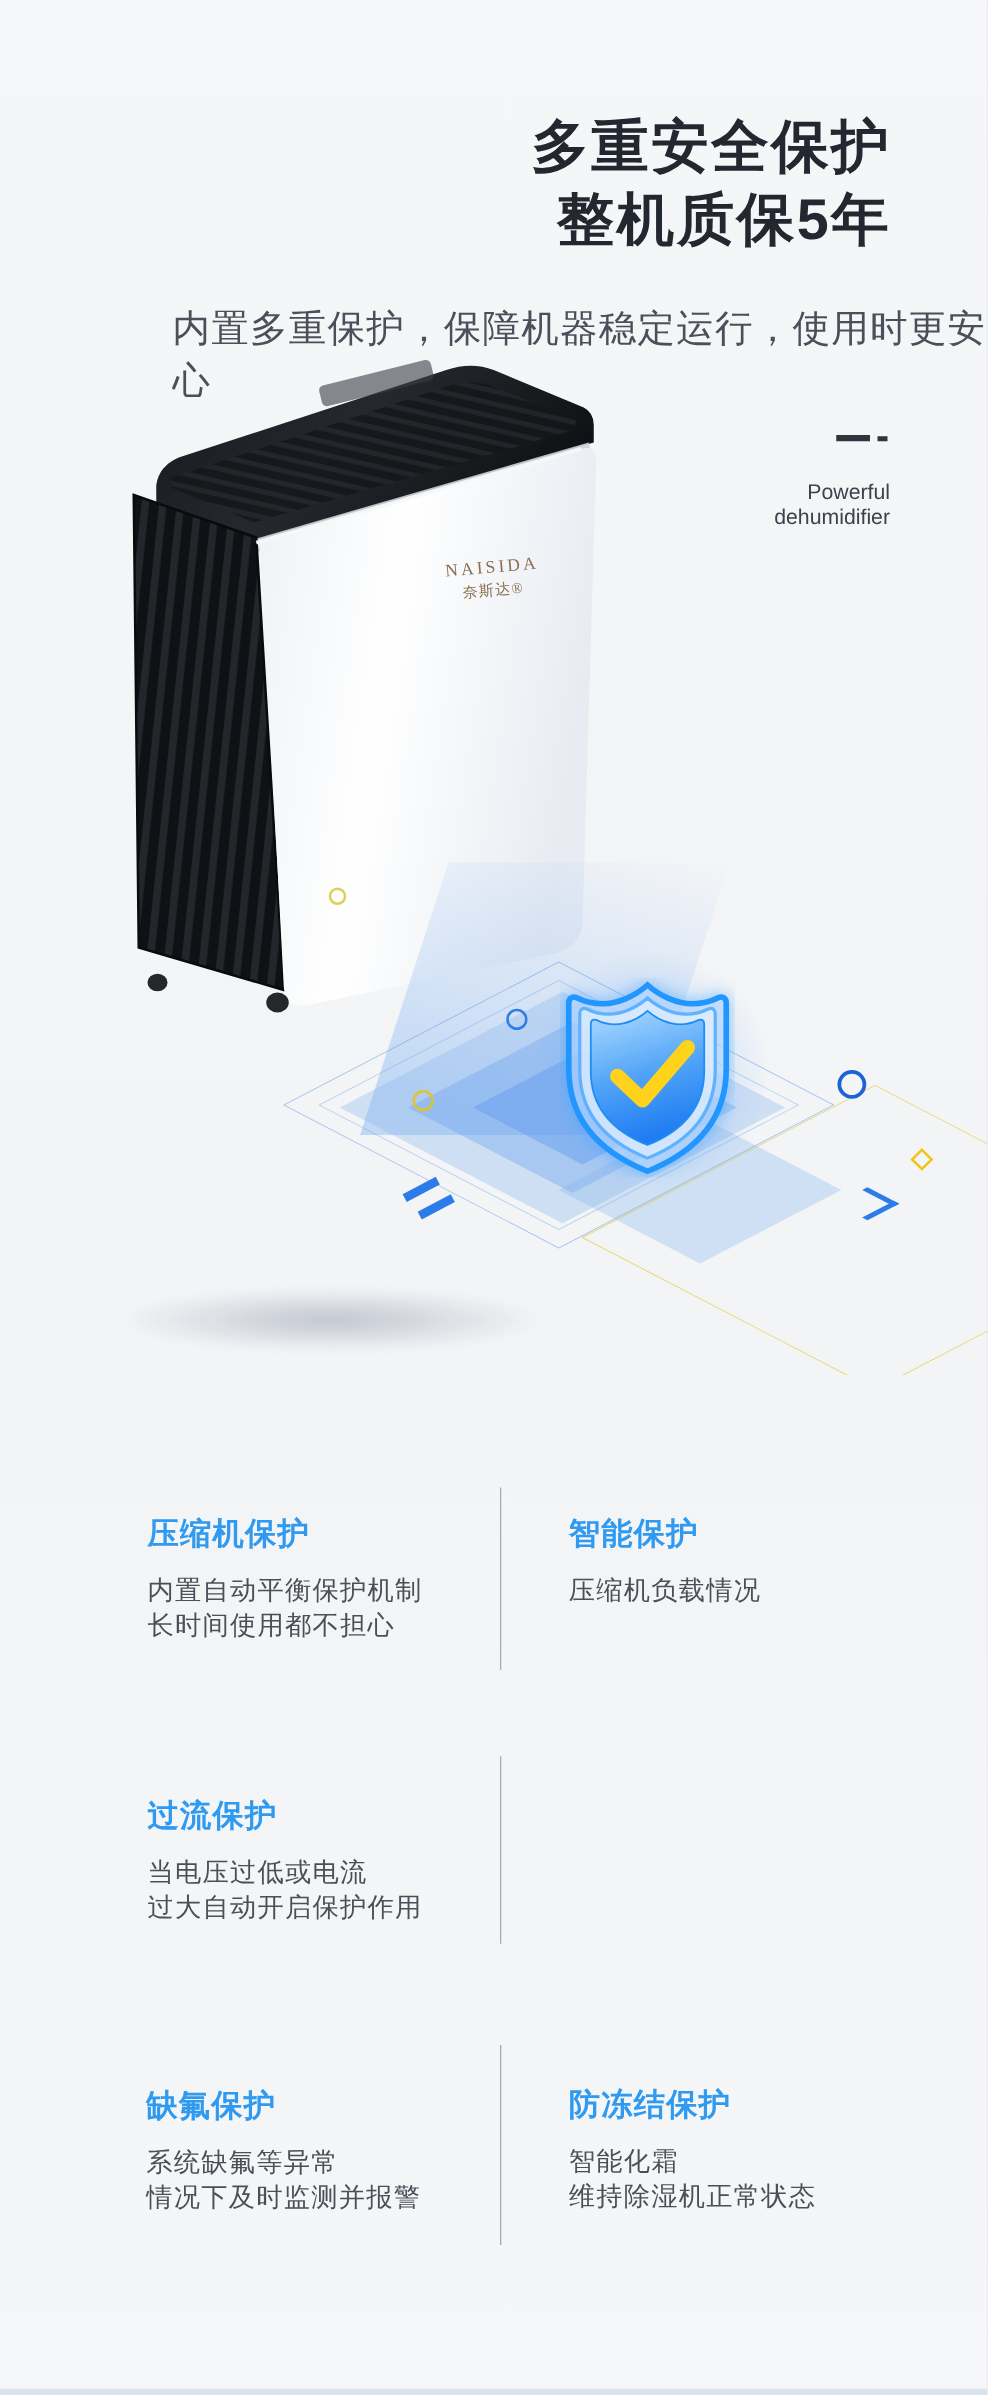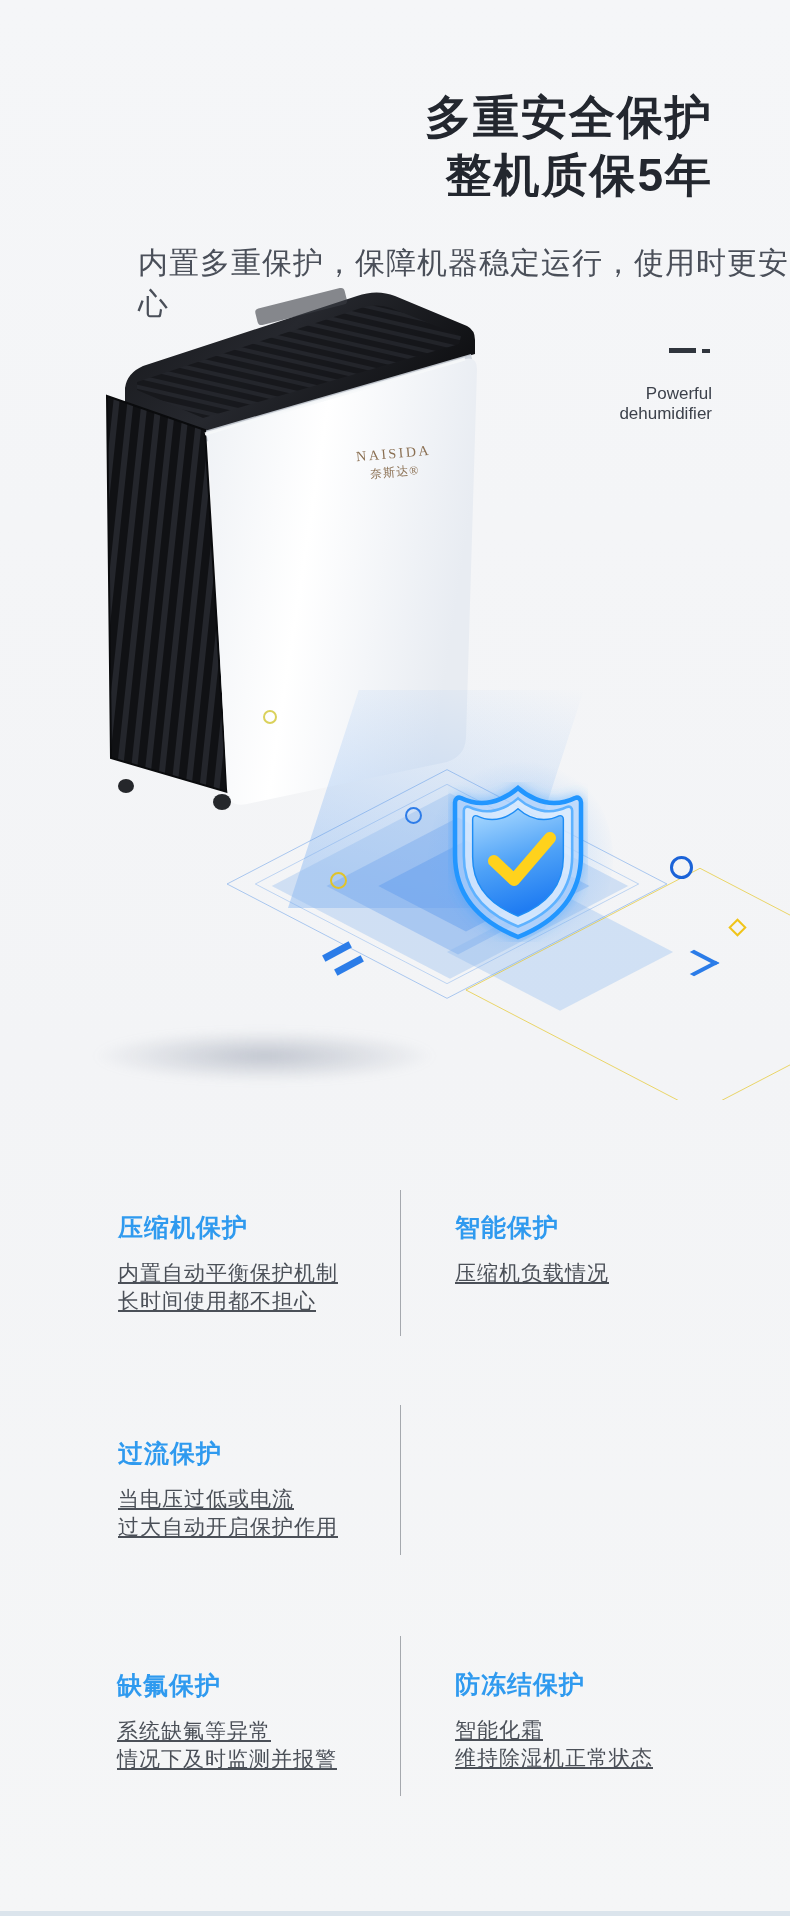--- a/index.html
+++ b/index.html
@@ -64,21 +64,21 @@
     border:2.5px solid #f0c419;transform:rotate(45deg);
   }
   .shield-glow{
     position:absolute;left:428px;top:495px;width:185px;height:205px;border-radius:50%;
     background:radial-gradient(circle,rgba(110,175,250,.45) 0%,rgba(110,175,250,0) 70%);
   }
   .shield-svg{position:absolute;left:448px;top:522px;}
   
   .feature{position:absolute;width:320px;}
   .feature h3{margin:0;font-size:25px;line-height:32px;font-weight:800;color:#2f9aef;letter-spacing:1px;}
-  .feature .body{margin-top:16px;font-size:21px;line-height:28px;color:#4b5058;letter-spacing:1px;text-decoration:underline;}
+  .feature .body{margin-top:16px;font-size:21px;line-height:28px;color:#4b5058;letter-spacing:1px;}
   .f1{left:118px;top:1211px;}
   .f2{left:455px;top:1211px;}
   .f3{left:118px;top:1437px;}
   .f4{left:458px;top:1440px;}
   .f5{left:117px;top:1669px;}
   .f6{left:455px;top:1668px;}
   .vdivider{position:absolute;left:400px;width:1px;background:#8b8f96;opacity:.75;}
   .vd1{top:1190px;height:146px;}
   .vd2{top:1405px;height:150px;}
   .vd3{top:1636px;height:160px;}

